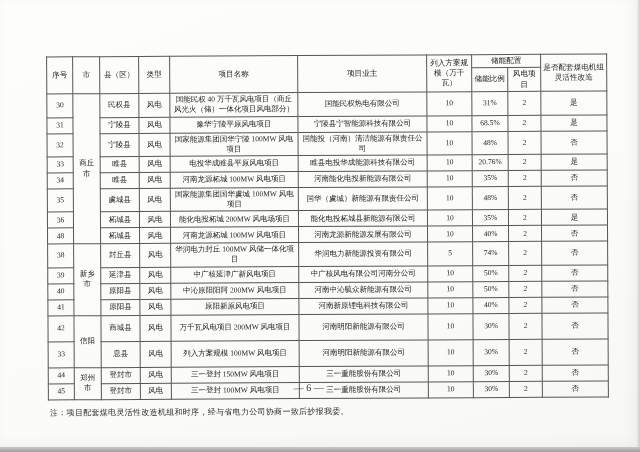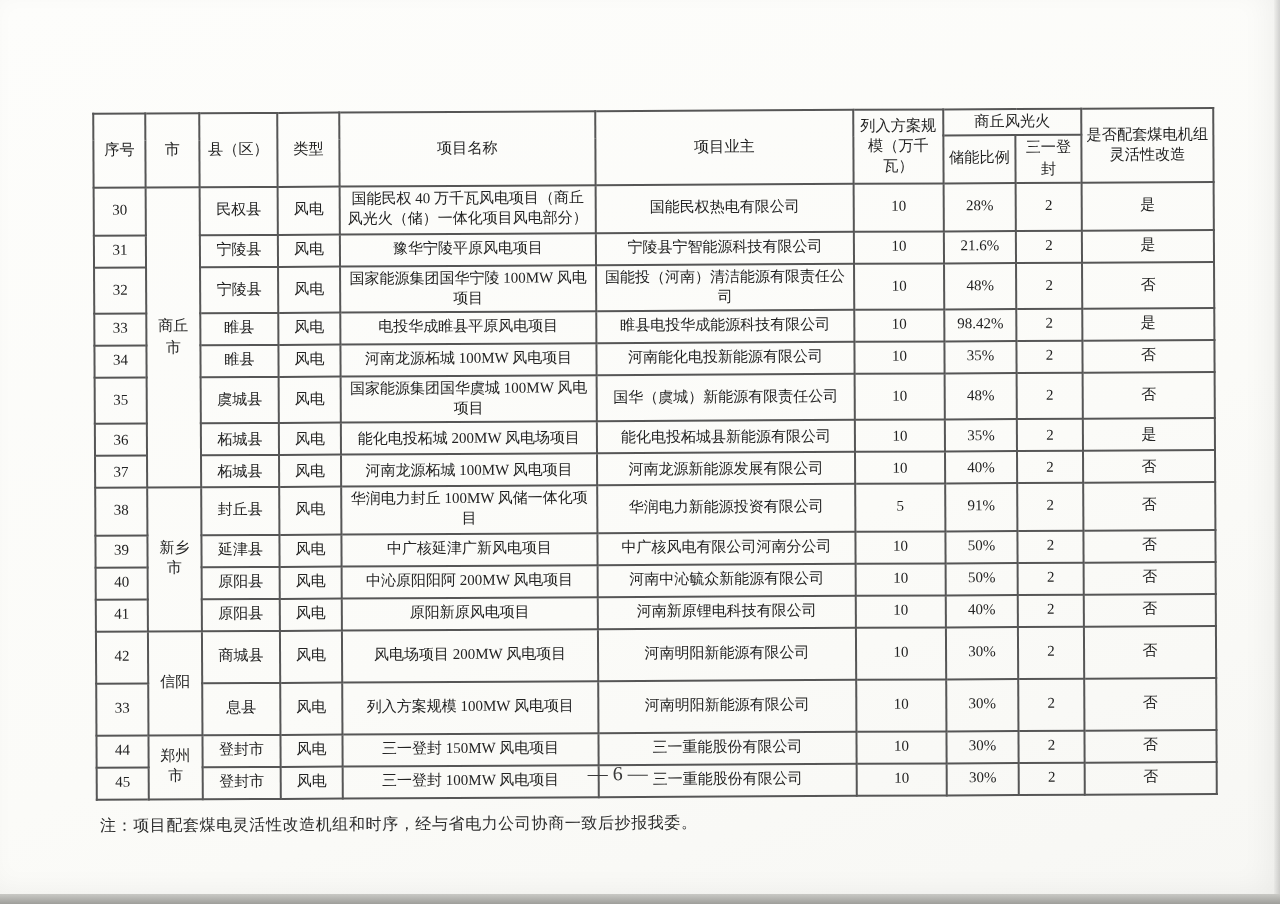--- a/index.html
+++ b/index.html
@@ -99,49 +99,49 @@
       </colgroup>
       <thead>
         <tr>
           <th rowspan="2">序号</th>
           <th rowspan="2">市</th>
           <th rowspan="2">县（区）</th>
           <th rowspan="2">类型</th>
           <th rowspan="2">项目名称</th>
           <th rowspan="2">项目业主</th>
           <th rowspan="2">列入方案规模（万千瓦）</th>
-          <th colspan="2">商丘风光火</th>
+          <th colspan="2">储能配置</th>
           <th rowspan="2">是否配套煤电机组灵活性改造</th>
         </tr>
         <tr>
           <th>储能比例</th>
-          <th>三一登封</th>
+          <th>风电项目</th>
         </tr>
       </thead>
       <tbody>
           <tr>
             <td>30</td>
             <td rowspan="8">商丘市</td>
             <td>民权县</td>
             <td>风电</td>
             <td>国能民权 40 万千瓦风电项目（商丘风光火（储）一体化项目风电部分）</td>
             <td>国能民权热电有限公司</td>
             <td>10</td>
-            <td>28%</td>
+            <td>31%</td>
             <td>2</td>
             <td>是</td>
           </tr>
           <tr>
             <td>31</td>
             <td>宁陵县</td>
             <td>风电</td>
             <td>豫华宁陵平原风电项目</td>
             <td>宁陵县宁智能源科技有限公司</td>
             <td>10</td>
-            <td>21.6%</td>
+            <td>68.5%</td>
             <td>2</td>
             <td>是</td>
           </tr>
           <tr>
             <td>32</td>
             <td>宁陵县</td>
             <td>风电</td>
             <td>国家能源集团国华宁陵 100MW 风电项目</td>
             <td>国能投（河南）清洁能源有限责任公司</td>
             <td>10</td>
@@ -149,21 +149,21 @@
             <td>2</td>
             <td>否</td>
           </tr>
           <tr>
             <td>33</td>
             <td>睢县</td>
             <td>风电</td>
             <td>电投华成睢县平原风电项目</td>
             <td>睢县电投华成能源科技有限公司</td>
             <td>10</td>
-            <td>98.42%</td>
+            <td>20.76%</td>
             <td>2</td>
             <td>是</td>
           </tr>
           <tr>
             <td>34</td>
             <td>睢县</td>
             <td>风电</td>
             <td>河南龙源柘城 100MW 风电项目</td>
             <td>河南能化电投新能源有限公司</td>
             <td>10</td>
@@ -187,39 +187,39 @@
             <td>柘城县</td>
             <td>风电</td>
             <td>能化电投柘城 200MW 风电场项目</td>
             <td>能化电投柘城县新能源有限公司</td>
             <td>10</td>
             <td>35%</td>
             <td>2</td>
             <td>是</td>
           </tr>
           <tr>
-            <td>37</td>
+            <td>48</td>
             <td>柘城县</td>
             <td>风电</td>
             <td>河南龙源柘城 100MW 风电项目</td>
             <td>河南龙源新能源发展有限公司</td>
             <td>10</td>
             <td>40%</td>
             <td>2</td>
             <td>否</td>
           </tr>
           <tr>
             <td>38</td>
             <td rowspan="4">新乡市</td>
             <td>封丘县</td>
             <td>风电</td>
             <td>华润电力封丘 100MW 风储一体化项目</td>
             <td>华润电力新能源投资有限公司</td>
             <td>5</td>
-            <td>91%</td>
+            <td>74%</td>
             <td>2</td>
             <td>否</td>
           </tr>
           <tr>
             <td>39</td>
             <td>延津县</td>
             <td>风电</td>
             <td>中广核延津广新风电项目</td>
             <td>中广核风电有限公司河南分公司</td>
             <td>10</td>
@@ -247,21 +247,21 @@
             <td>10</td>
             <td>40%</td>
             <td>2</td>
             <td>否</td>
           </tr>
           <tr>
             <td>42</td>
             <td rowspan="2">信阳</td>
             <td>商城县</td>
             <td>风电</td>
-            <td>风电场项目 200MW 风电项目</td>
+            <td>万千瓦风电项目 200MW 风电项目</td>
             <td>河南明阳新能源有限公司</td>
             <td>10</td>
             <td>30%</td>
             <td>2</td>
             <td>否</td>
           </tr>
           <tr>
             <td>33</td>
             <td>息县</td>
             <td>风电</td>

